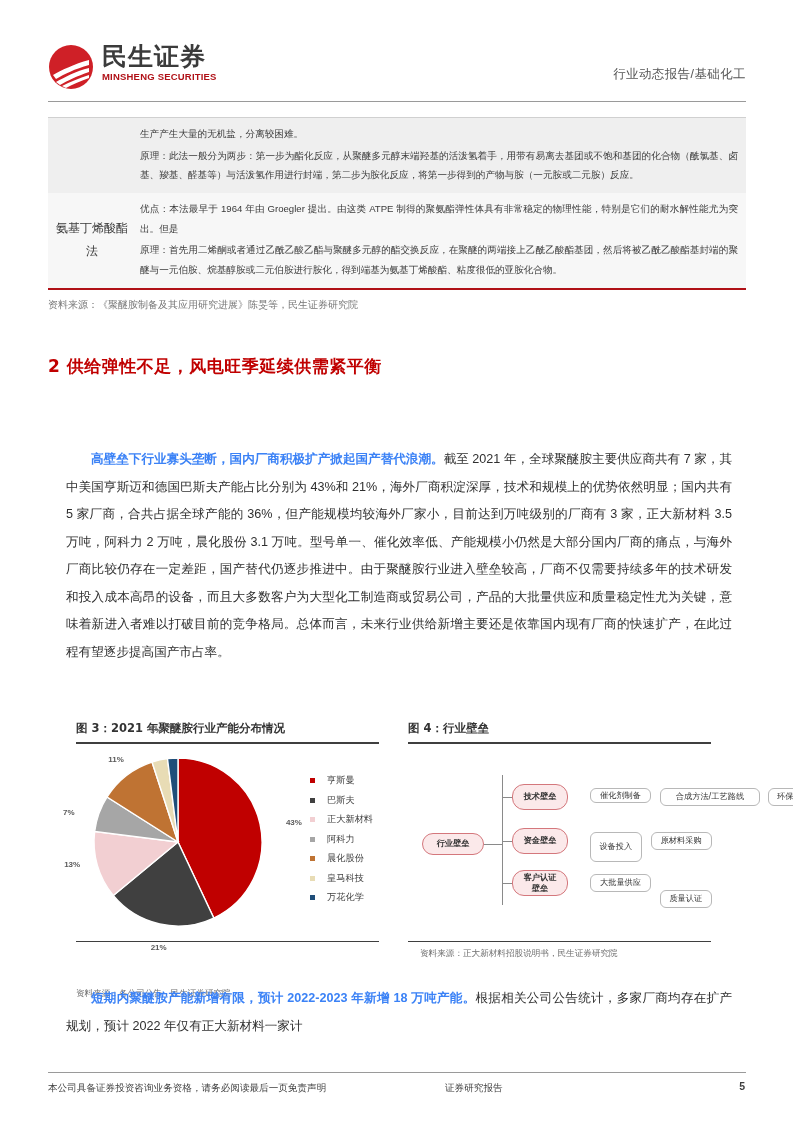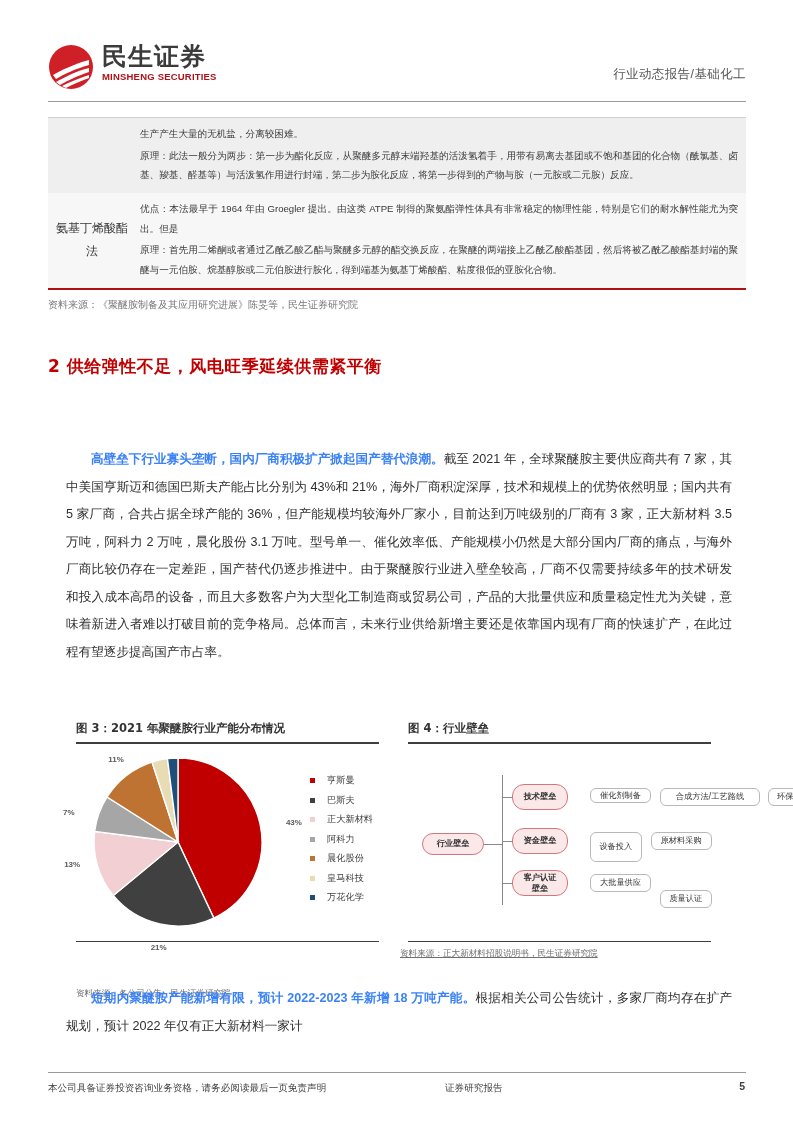--- a/index.html
+++ b/index.html
@@ -106,21 +106,21 @@
     position:absolute; box-sizing:border-box;
     border-bottom:1.6px solid #3f3f3f;
   }
   #panel3 { left:76px; top:746px; width:303px; height:196px; }
   #panel4 { left:408px; top:746px; width:303px; height:196px; }
 
   .panel-src {
     position:absolute; font-size:8.6px; color:#6f6f6f;
   }
   #src3 { left:76px; top:948px;margin-top:40px; }
-  #src4 { left:400px; top:948px;text-decoration:underline; }
+  #src4 { left:420px; top:948px; }
 
   
   .pie-holder { position:absolute; left:0; top:0; width:100%; height:100%; }
   .pie-svg { position:absolute; left:6px; top:4px; }
   .pie-label {
     position:absolute; font-size:8px; font-weight:bold; color:#5a5a5a;
     font-family:"Liberation Sans", sans-serif;
   }
   .legend {
     position:absolute; right:6px; top:28px;

